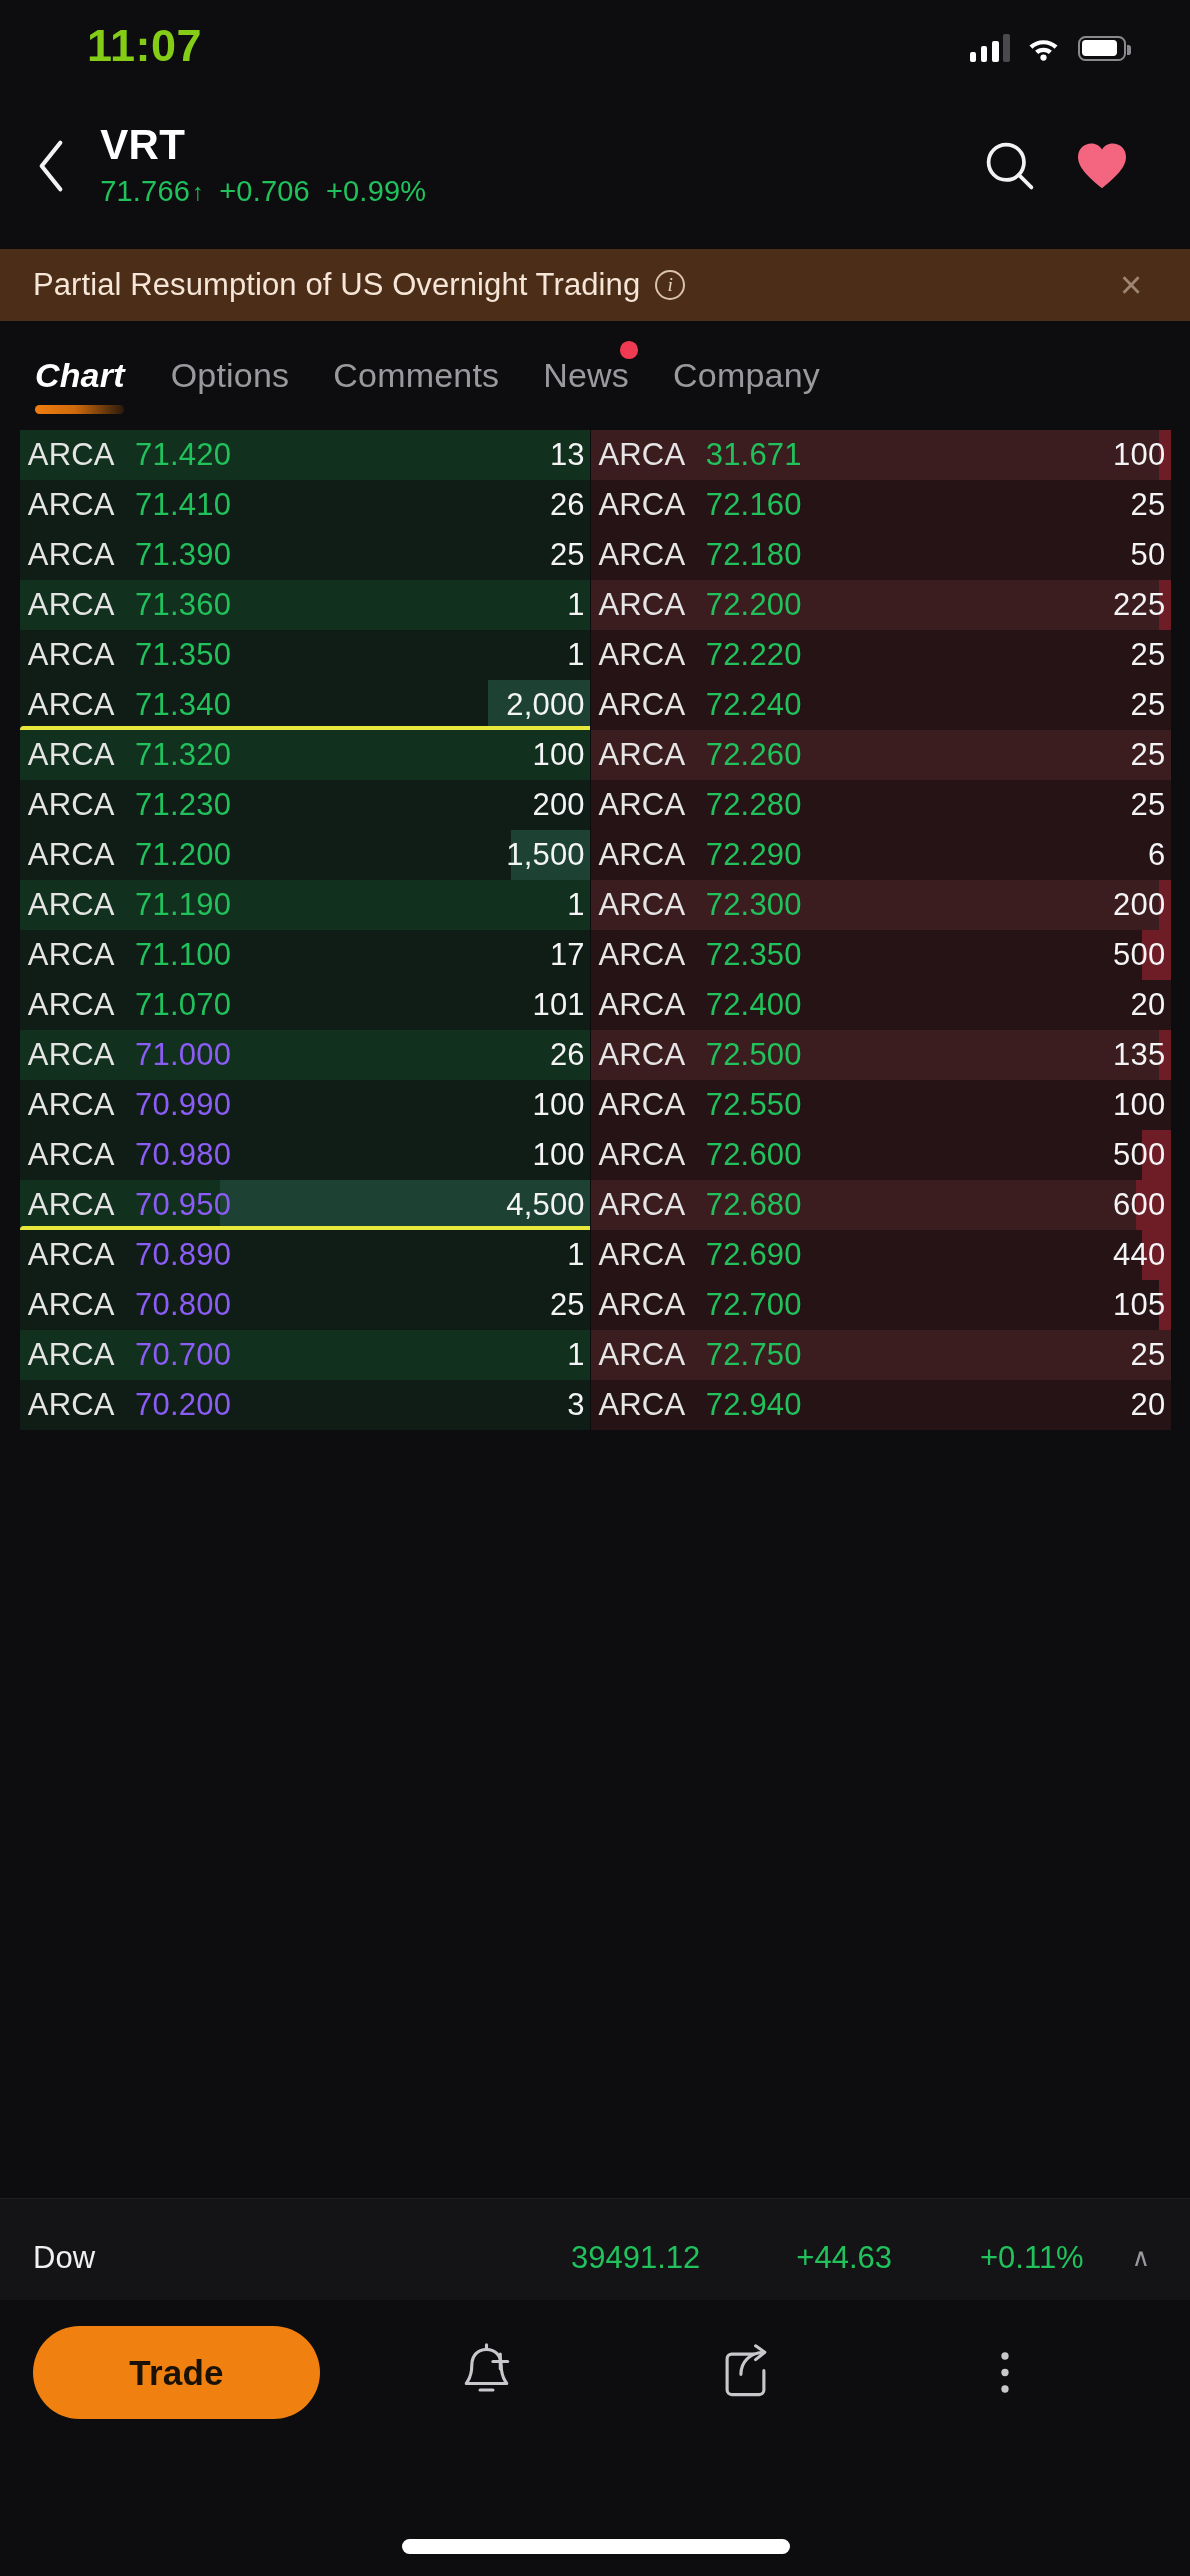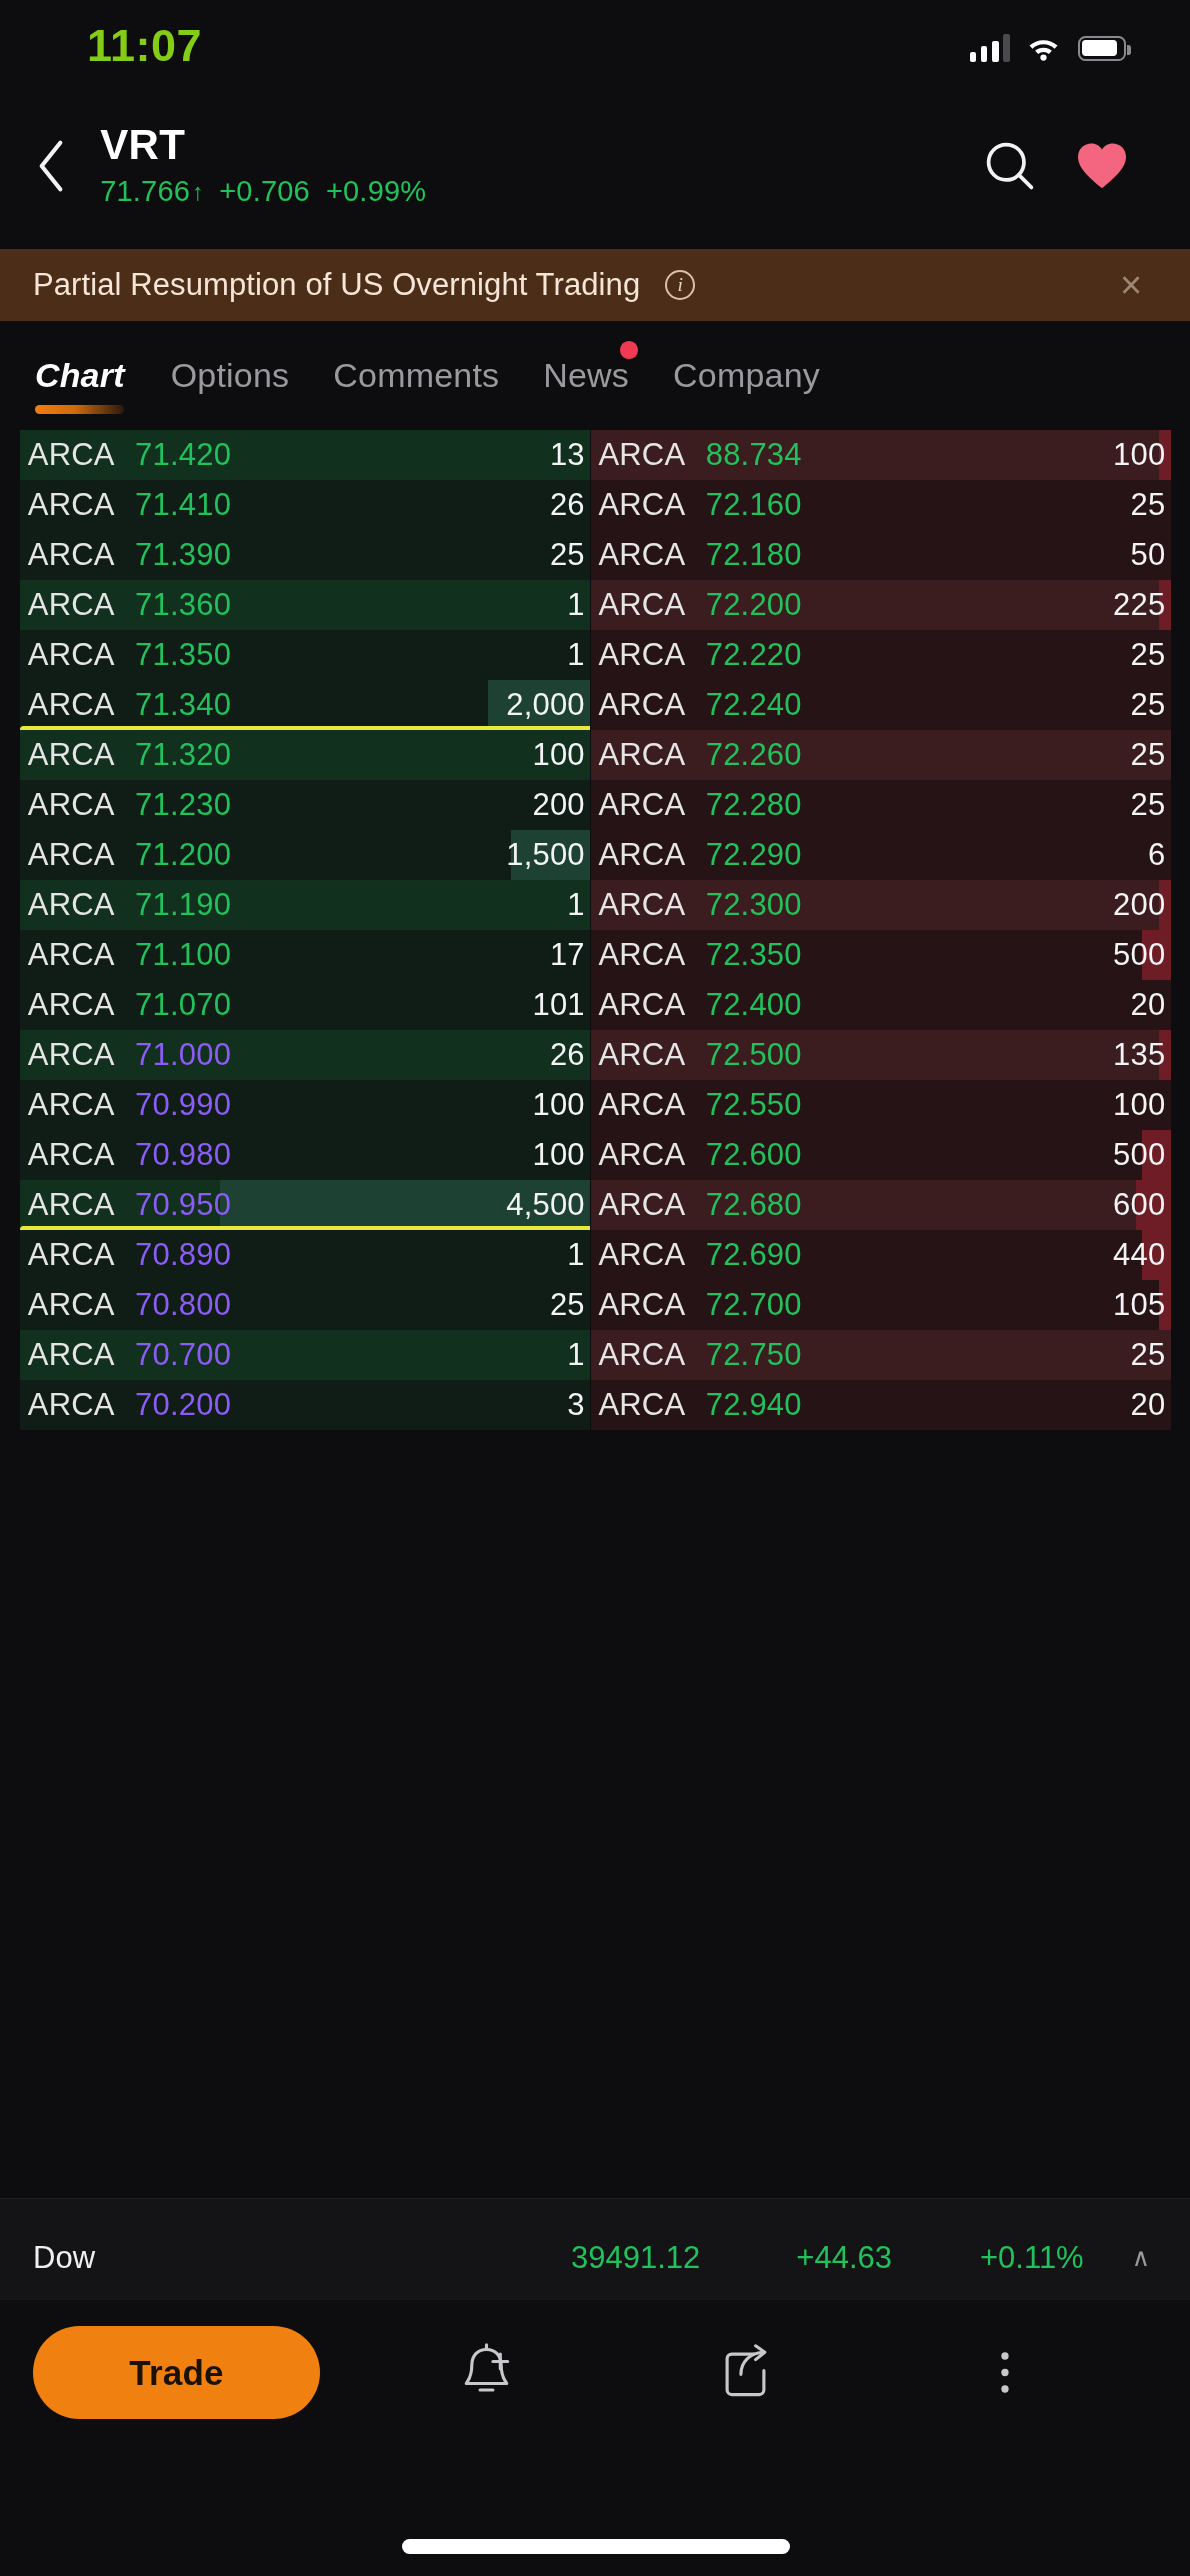--- a/index.html
+++ b/index.html
@@ -67,21 +67,21 @@
   .heart-ico{ width:52px; height:48px; }
 
   
   .banner{
     position:absolute; top:249px; left:0; width:1191px; height:72px;
     background:#4c2d18; display:flex; align-items:center;
     padding:0 37px 0 33px;
   }
   .banner-text{
     color:#f6e6d8; font-size:31px; letter-spacing:0.1px;
-    display:flex; align-items:center; gap:25px; flex:1 1 auto;
+    display:flex; align-items:center; gap:15px; flex:1 1 auto;
   }
   .info-ico{
     width:30px; height:30px; border:2.3px solid #d9c3ac; border-radius:50%;
     display:inline-flex; align-items:center; justify-content:center;
     font-size:19.5px; font-style:italic; font-family:"Liberation Serif", serif;
     color:#e6d3c0; line-height:1; padding-bottom:0.9px;
   }
   .banner-close{
     color:#9e8675; font-size:38px; font-weight:300; line-height:1;
     width:46px; text-align:center; cursor:pointer;
@@ -474,21 +474,21 @@
           </div>
         </div>
       </div>
     <div class="col col-ask ask" id="ask-col">
         <div class="row">
           <div class="bg shade-a"></div>
           <div class="depth" style="width: 2%;"></div>
           <div class="content">
             <div class="bid-left">
               <span class="mm">ARCA</span>
-              <span class="px up">88.734</span>
+              <span class="px up">31.671</span>
             </div>
             <span class="sz">100</span>
           </div>
         </div>
         <div class="row">
           <div class="bg shade-b"></div>
           <div class="content">
             <div class="bid-left">
               <span class="mm">ARCA</span>
               <span class="px up">72.160</span>

